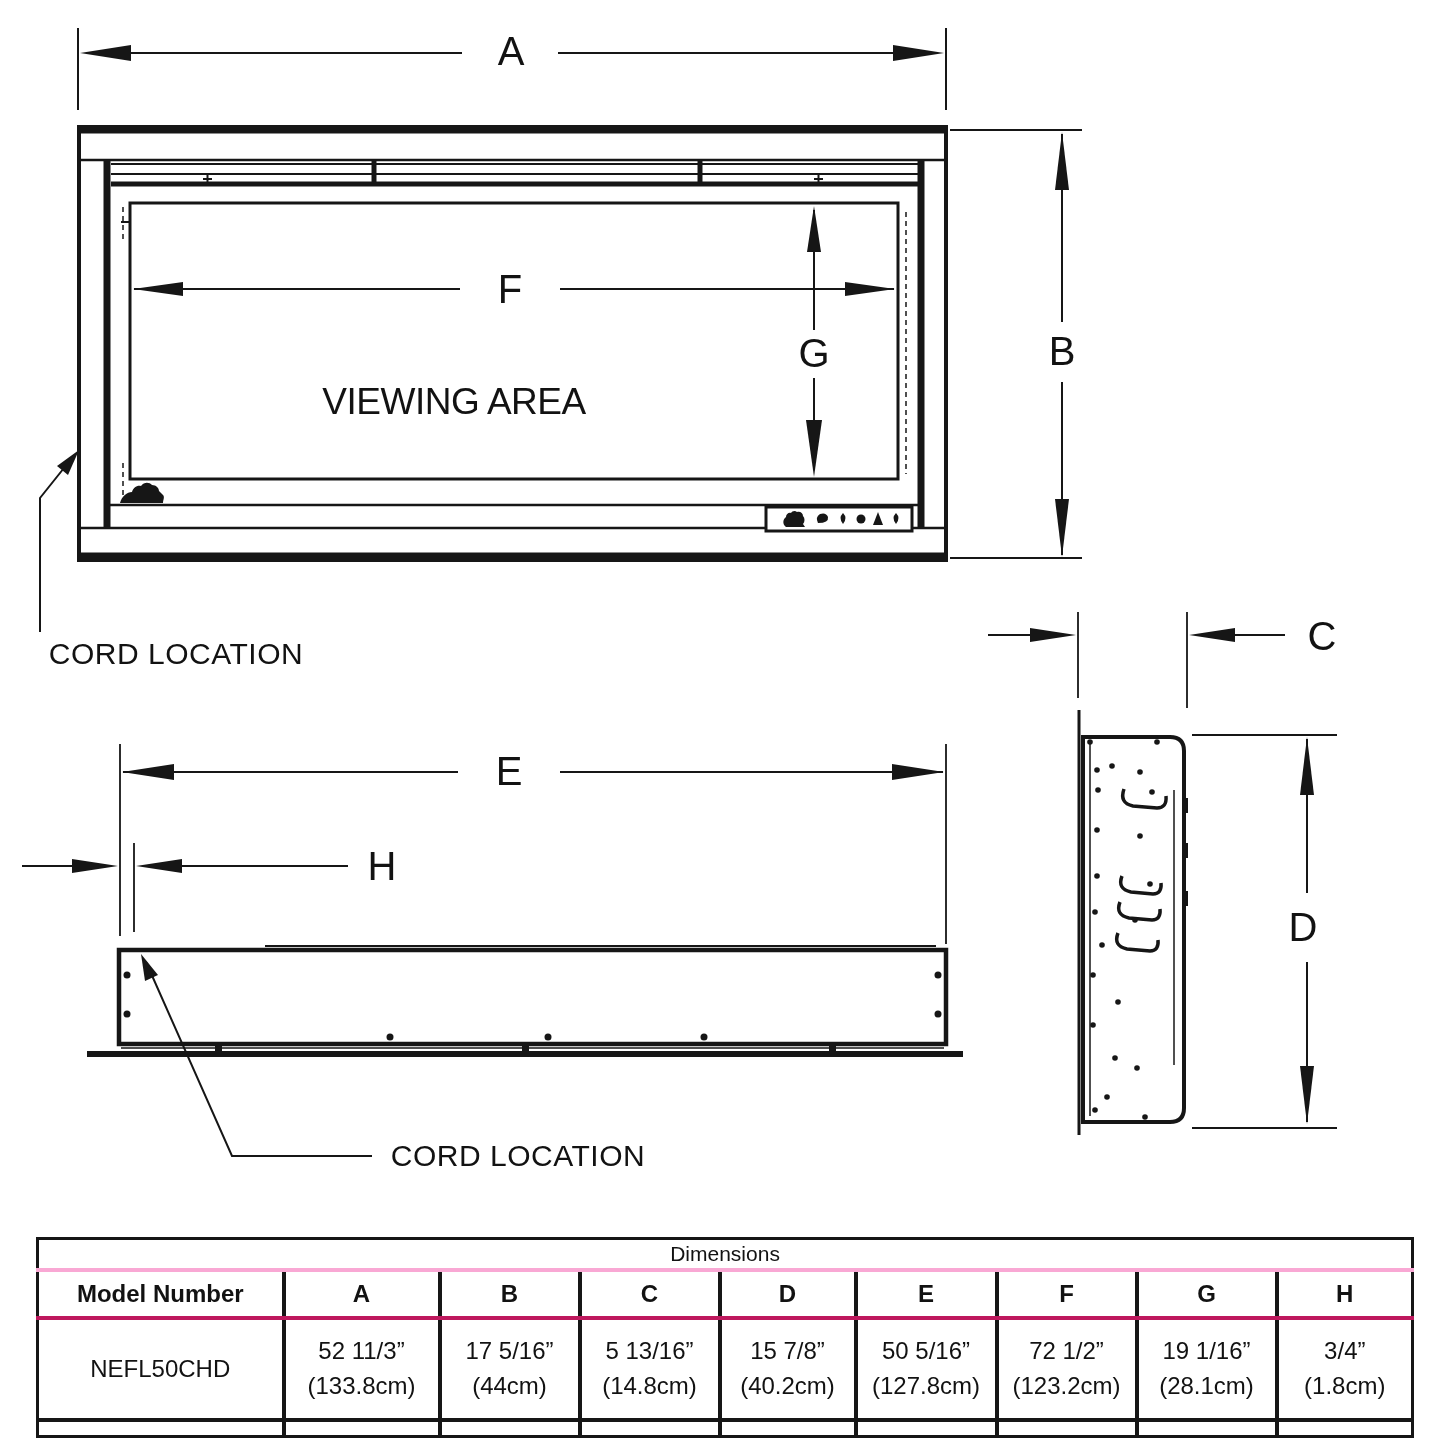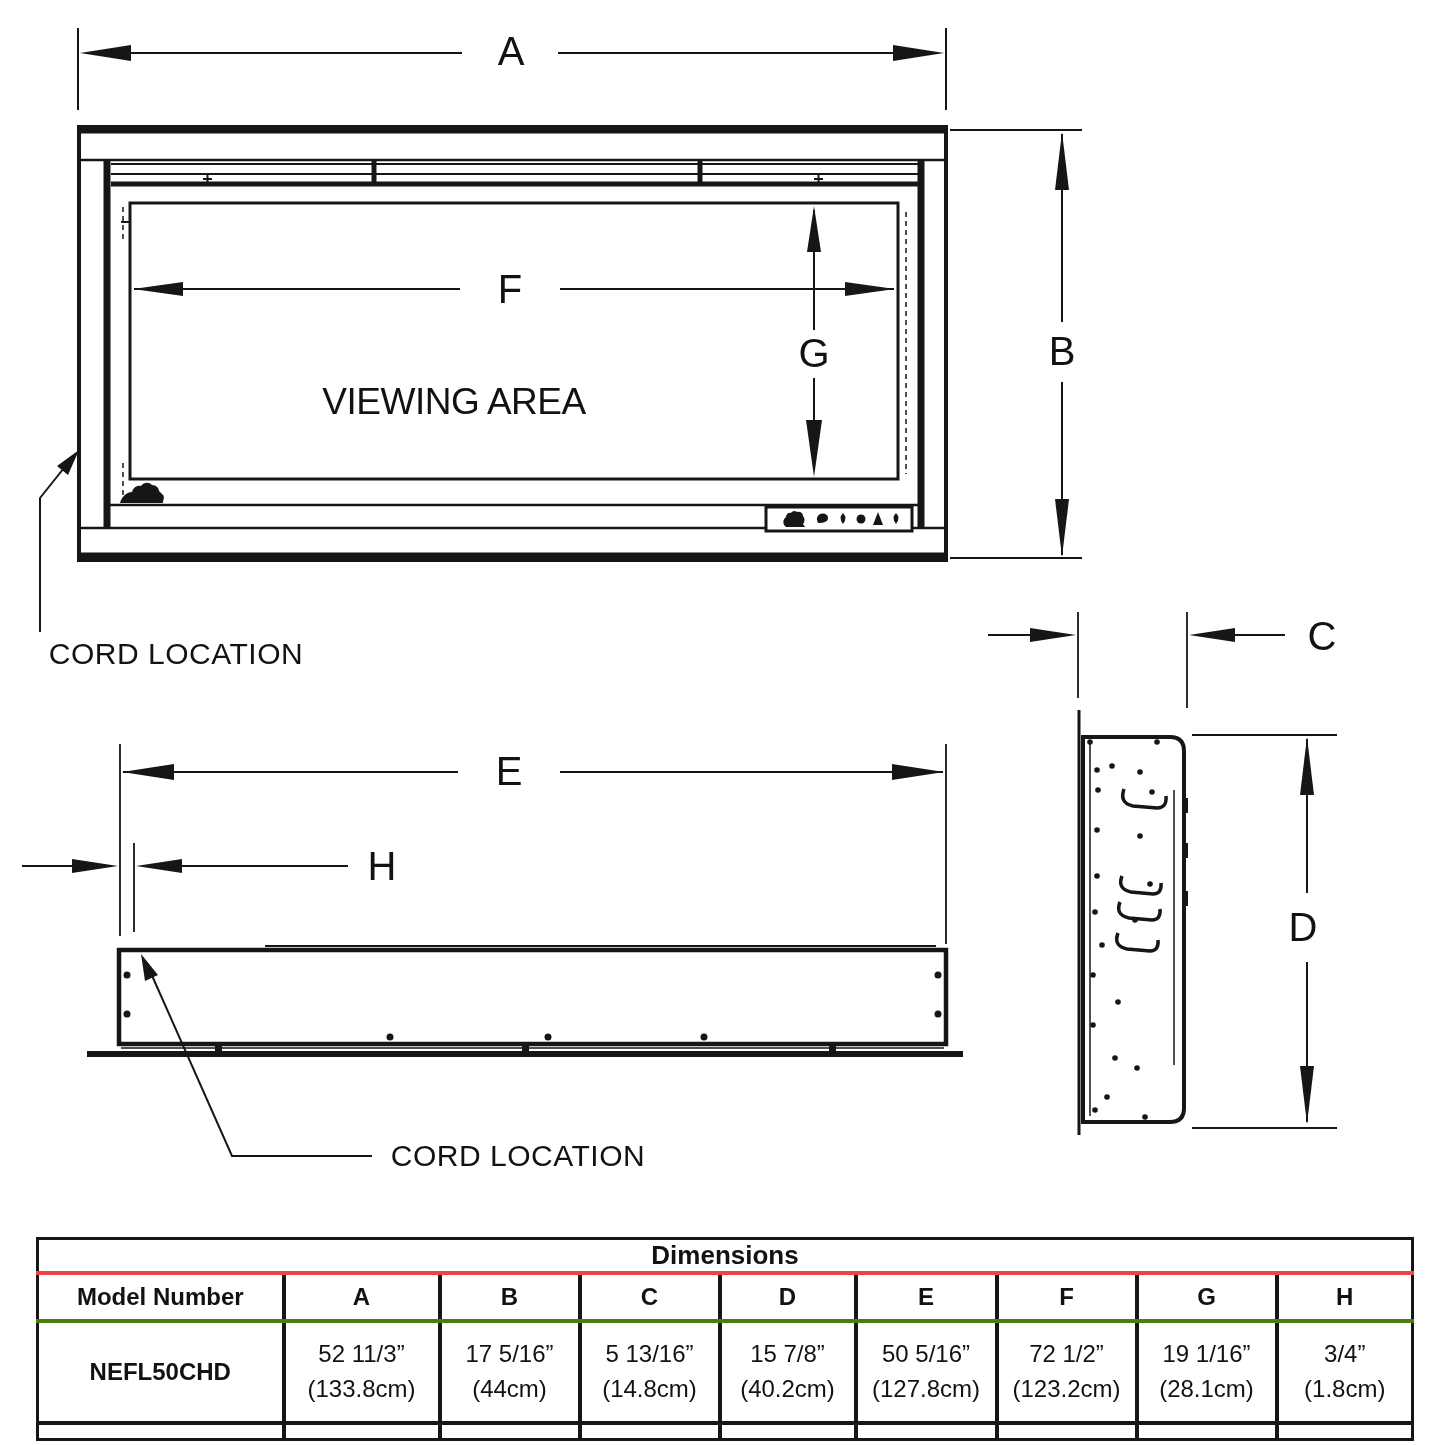--- a/index.html
+++ b/index.html
@@ -14,33 +14,33 @@
   }
   .lbl-note{font-size:30px;letter-spacing:.5px;text-align:right;}
   .lbl-viewing{font-size:37px;letter-spacing:-.5px;}
   .dim-table{
     position:absolute;left:36px;top:1237px;width:1375px;
     border-collapse:collapse;border:3px solid #161616;table-layout:fixed;
     background:#fff;
   }
   .dim-table th,.dim-table td{text-align:center;padding:0;color:#121212;}
   .title-row th{
-    font-size:26px;font-weight:bold;height:28px;
-    border-bottom:4px solid #ef4444;
+    font-size:21px;font-weight:normal;height:28px;
+    border-bottom:4px solid #f9a8d4;
   }
   .head-row th{
     font-size:24px;font-weight:bold;height:44px;
-    border-bottom:4px solid #4d7c0f;border-left:4px solid #161616;
+    border-bottom:4px solid #be185d;border-left:4px solid #161616;
   }
   .head-row th:first-child{border-left:none;}
   .data-row td{
     height:98px;border-left:4px solid #161616;border-bottom:4px solid #161616;
     font-size:24px;vertical-align:middle;line-height:1.45;
   }
-  .data-row td:first-child{border-left:none;font-weight:bold;}
+  .data-row td:first-child{border-left:none;font-weight:normal;}
   .spacer-row td{height:13px;border-left:4px solid #161616;}
   .spacer-row td:first-child{border-left:none;}
 </style>
 </head>
 <body>
 
 <div class="canvas">
 
   <svg class="linework" width="1445" height="1445" viewBox="0 0 1445 1445">
     <g stroke="#161616" fill="none">

